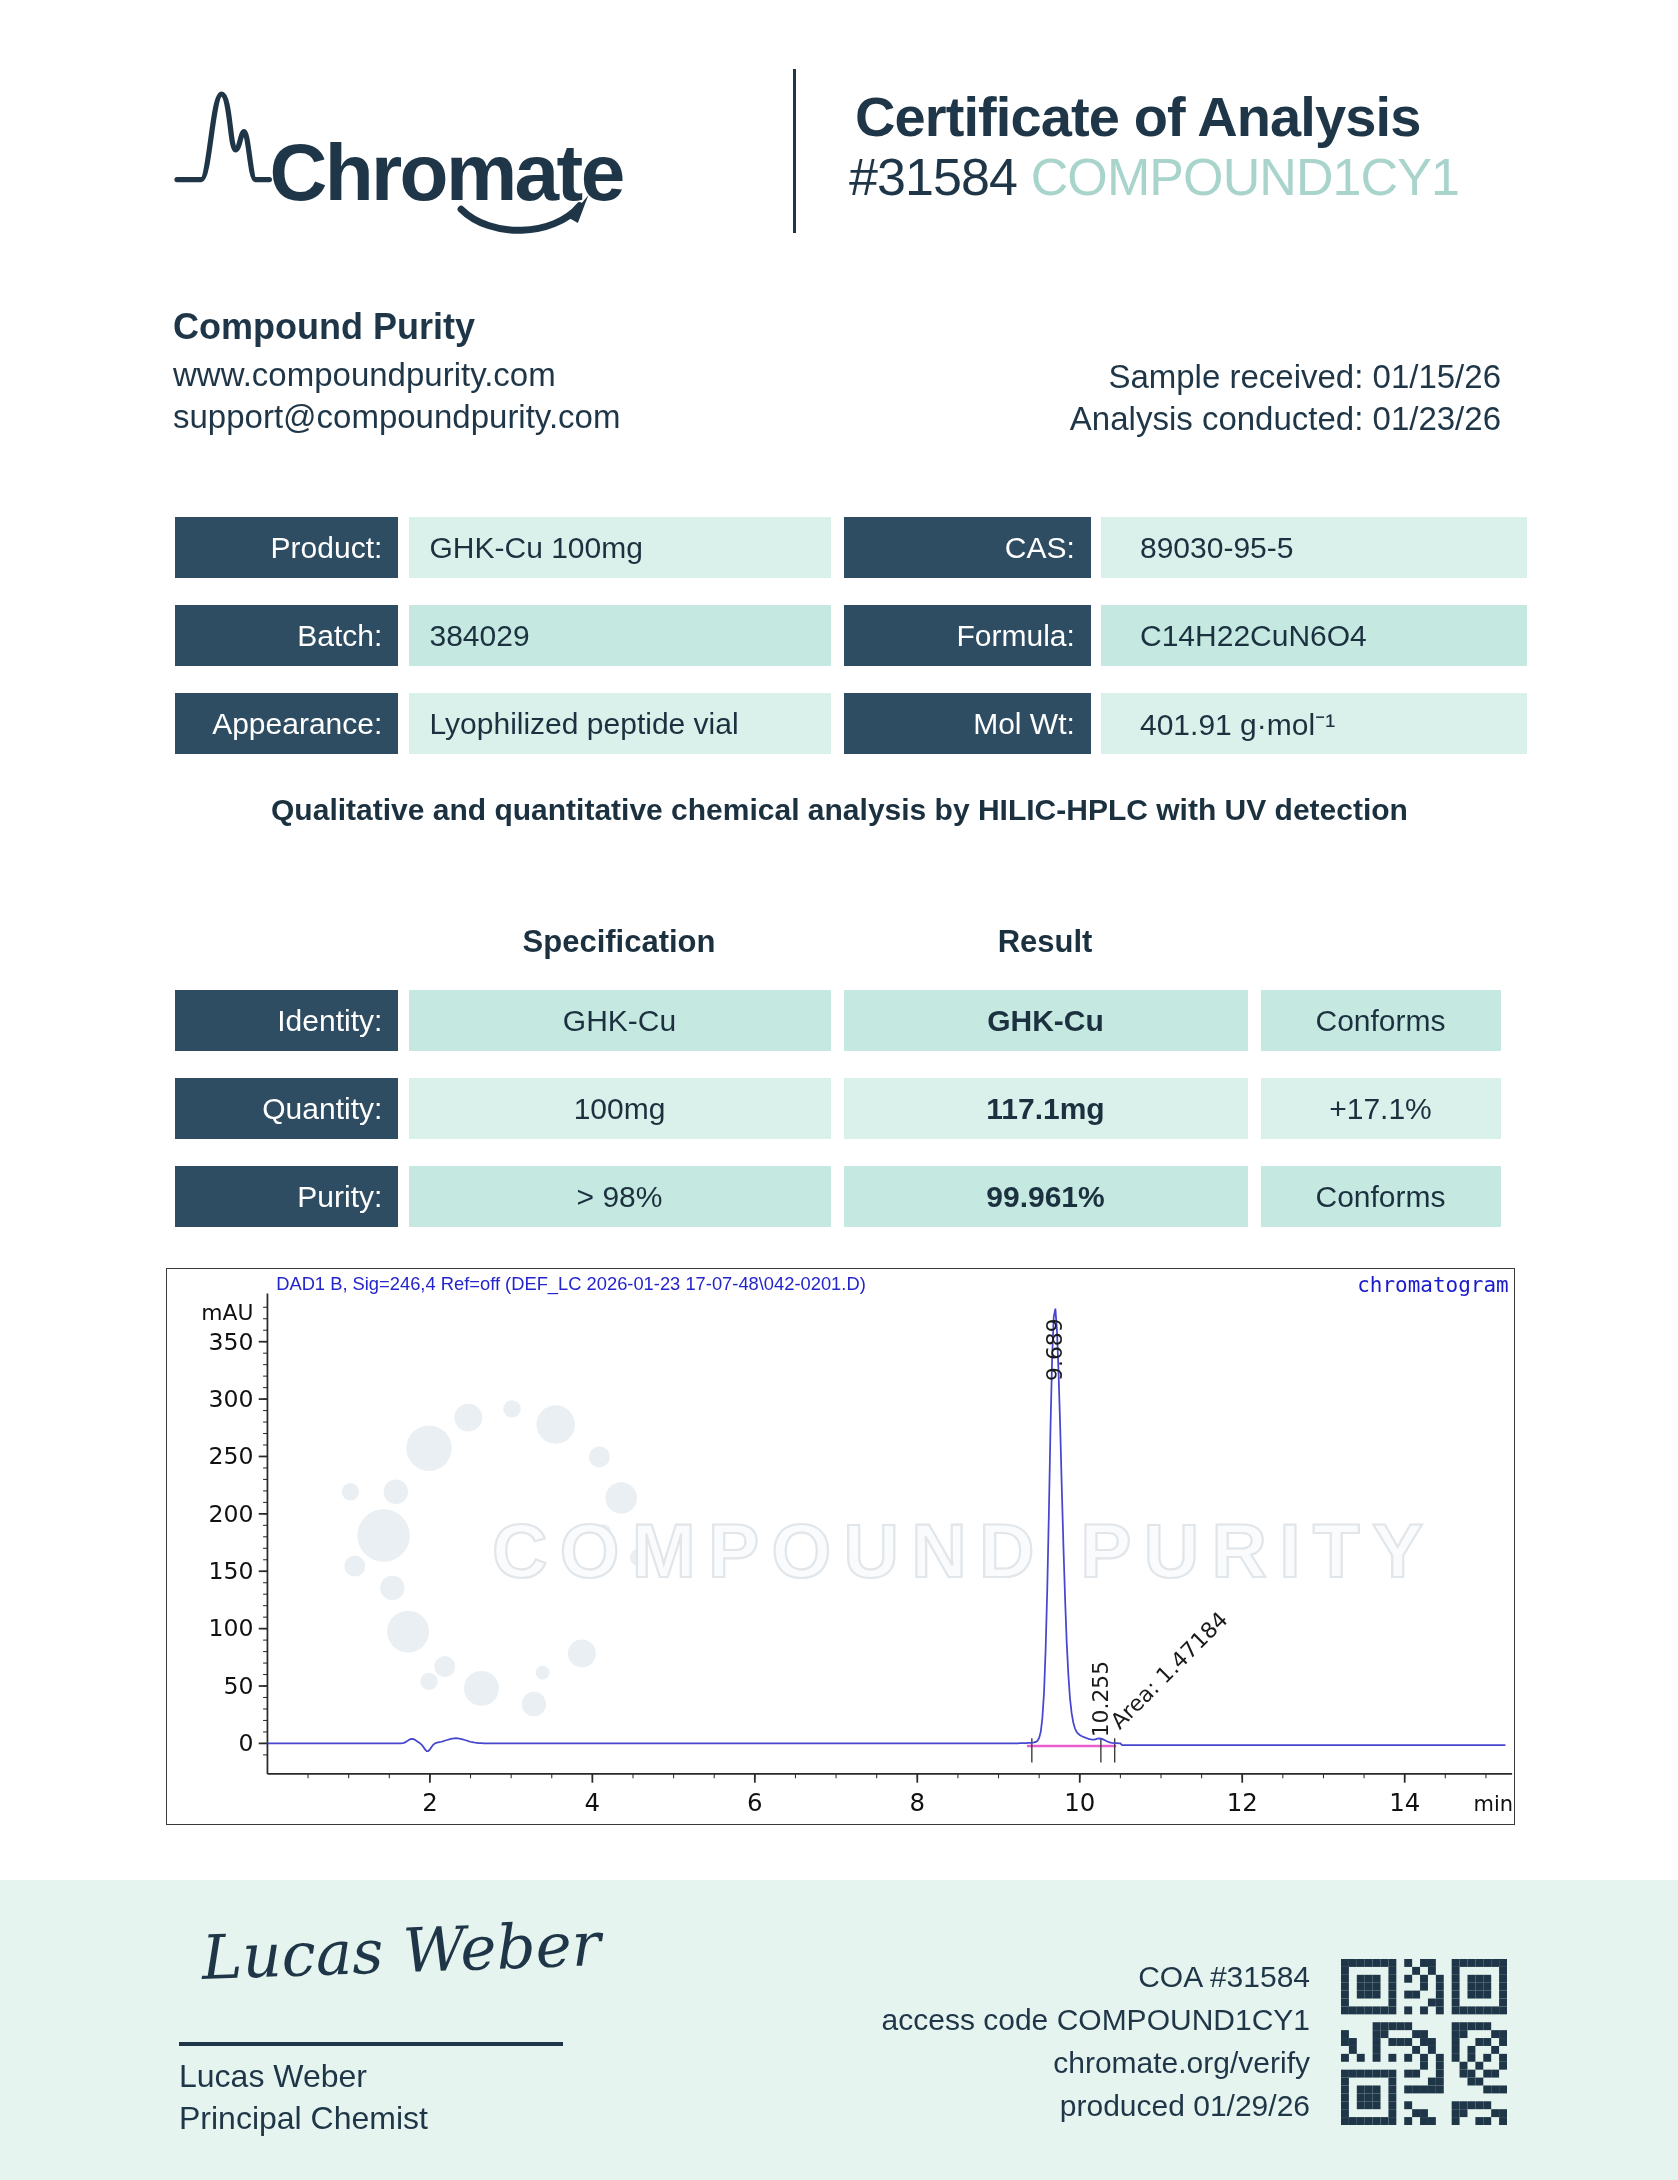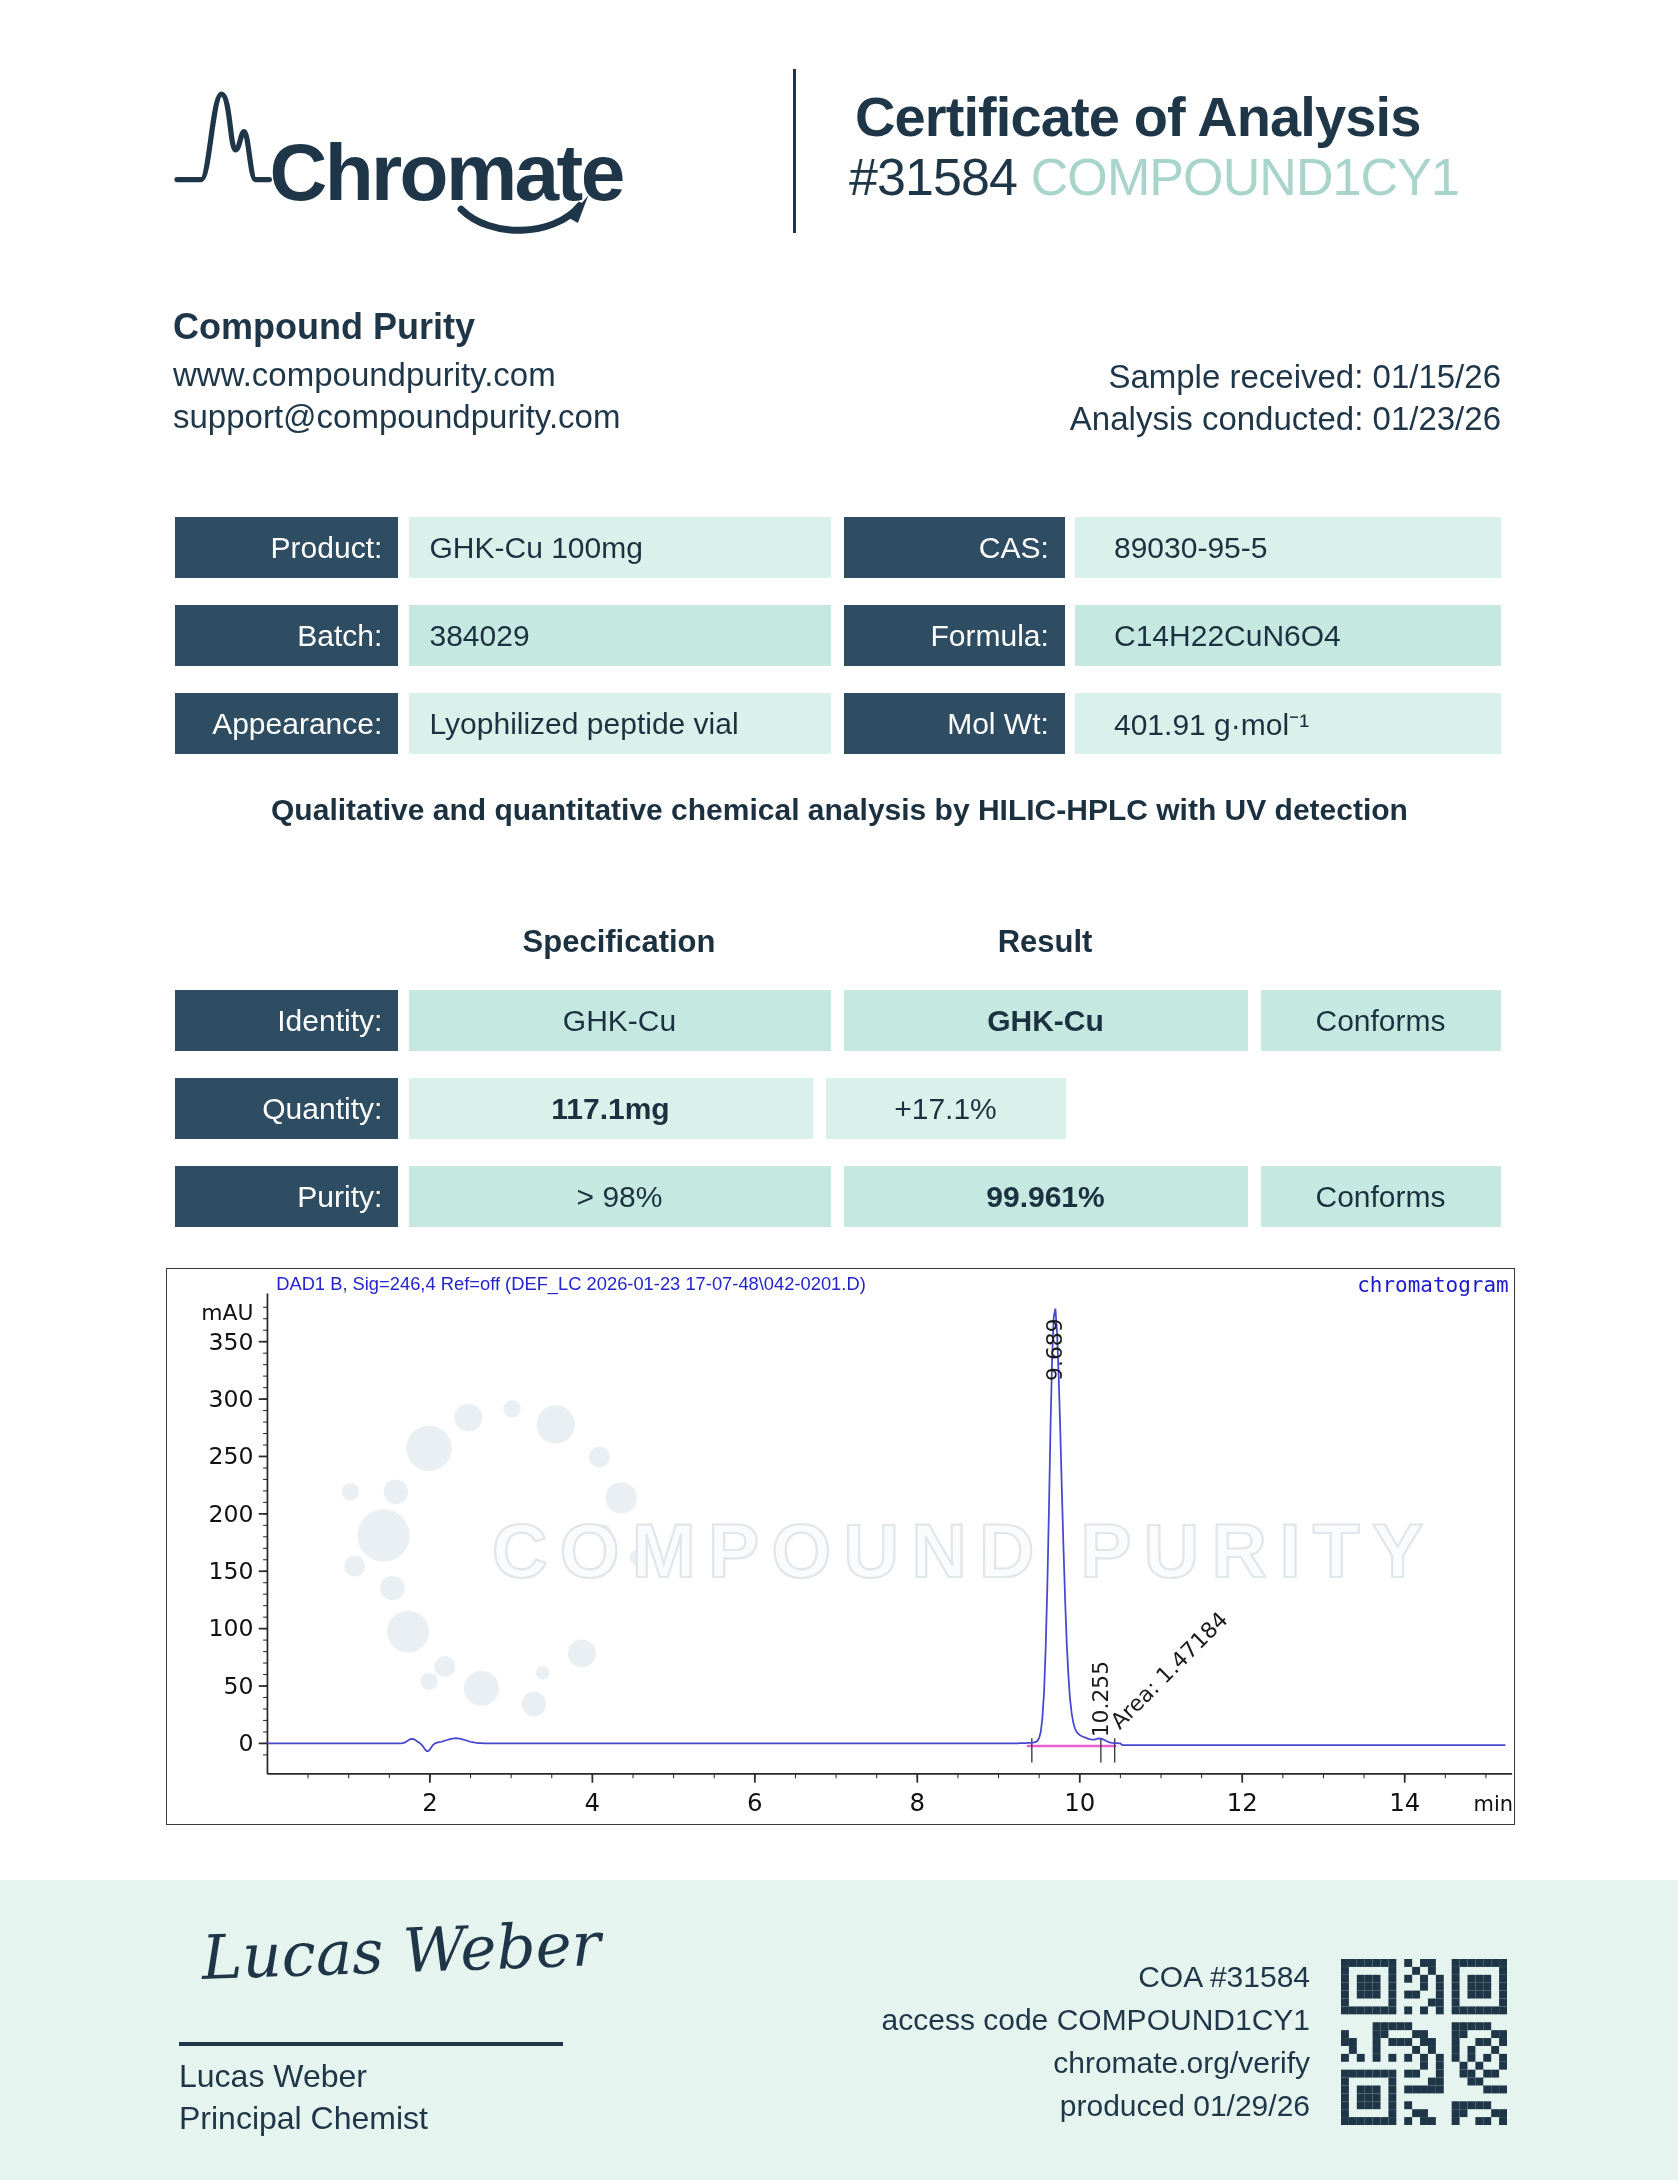--- a/index.html
+++ b/index.html
@@ -25,21 +25,21 @@
   .ptable{top:517px;}
   .rtable{top:990px;}
   .trow{display:flex;height:61px;margin-bottom:27px;}
   .cell{display:flex;align-items:center;font-size:30px;}
   .lab-cell{background:#2e4d62;color:#ffffff;justify-content:flex-end;padding-right:15.7px;}
   .val-cell{color:#1c3140;padding-left:21px;}
   .mint-a{background:#d9f1ea;}
   .mint-b{background:#c5e8e0;}
   .w-label{width:223px;margin-right:10.5px;}
   .w-vall{width:422px;margin-right:13px;}
-  .w-labr{width:221px;margin-right:10.5px;}
+  .w-labr{width:247px;margin-right:10.5px;}
   .w-valr{width:426px;padding-left:39px;}
   .w-spec{width:422px;margin-right:13px;justify-content:center;padding-left:0;}
   .w-res{width:404px;margin-right:13px;justify-content:center;padding-left:0;font-weight:700;}
   .w-status{width:240px;justify-content:center;padding-left:0;}
   .method-line{position:absolute;left:0;top:793px;width:1679px;text-align:center;font-size:30px;font-weight:700;color:#1c3140;}
   .col-hdr{position:absolute;top:924px;font-size:31px;font-weight:700;text-align:center;color:#1c3140;}
   .spec-hdr{left:408px;width:422px;}
   .res-hdr{left:843px;width:404px;}
   
   .chart-box{position:absolute;left:166px;top:1268px;width:1349px;height:557px;background:#ffffff;border:1.7px solid #3a3a3a;}
@@ -106,20 +106,21 @@
   <div class="col-hdr res-hdr">Result</div>
   <div class="tbl rtable">
     <div class="trow">
       <div class="cell lab-cell w-label">Identity:</div>
       <div class="cell val-cell mint-b w-spec">GHK-Cu</div>
       <div class="cell val-cell mint-b w-res">GHK-Cu</div>
       <div class="cell val-cell mint-b w-status">Conforms</div>
     </div>
     <div class="trow">
       <div class="cell lab-cell w-label">Quantity:</div>
+      <div class="cell val-cell mint-a w-spec">100mg</div>
       <div class="cell val-cell mint-a w-res">117.1mg</div>
       <div class="cell val-cell mint-a w-status">+17.1%</div>
     </div>
     <div class="trow">
       <div class="cell lab-cell w-label">Purity:</div>
       <div class="cell val-cell mint-b w-spec">&gt; 98%</div>
       <div class="cell val-cell mint-b w-res">99.961%</div>
       <div class="cell val-cell mint-b w-status">Conforms</div>
     </div>
   </div>

